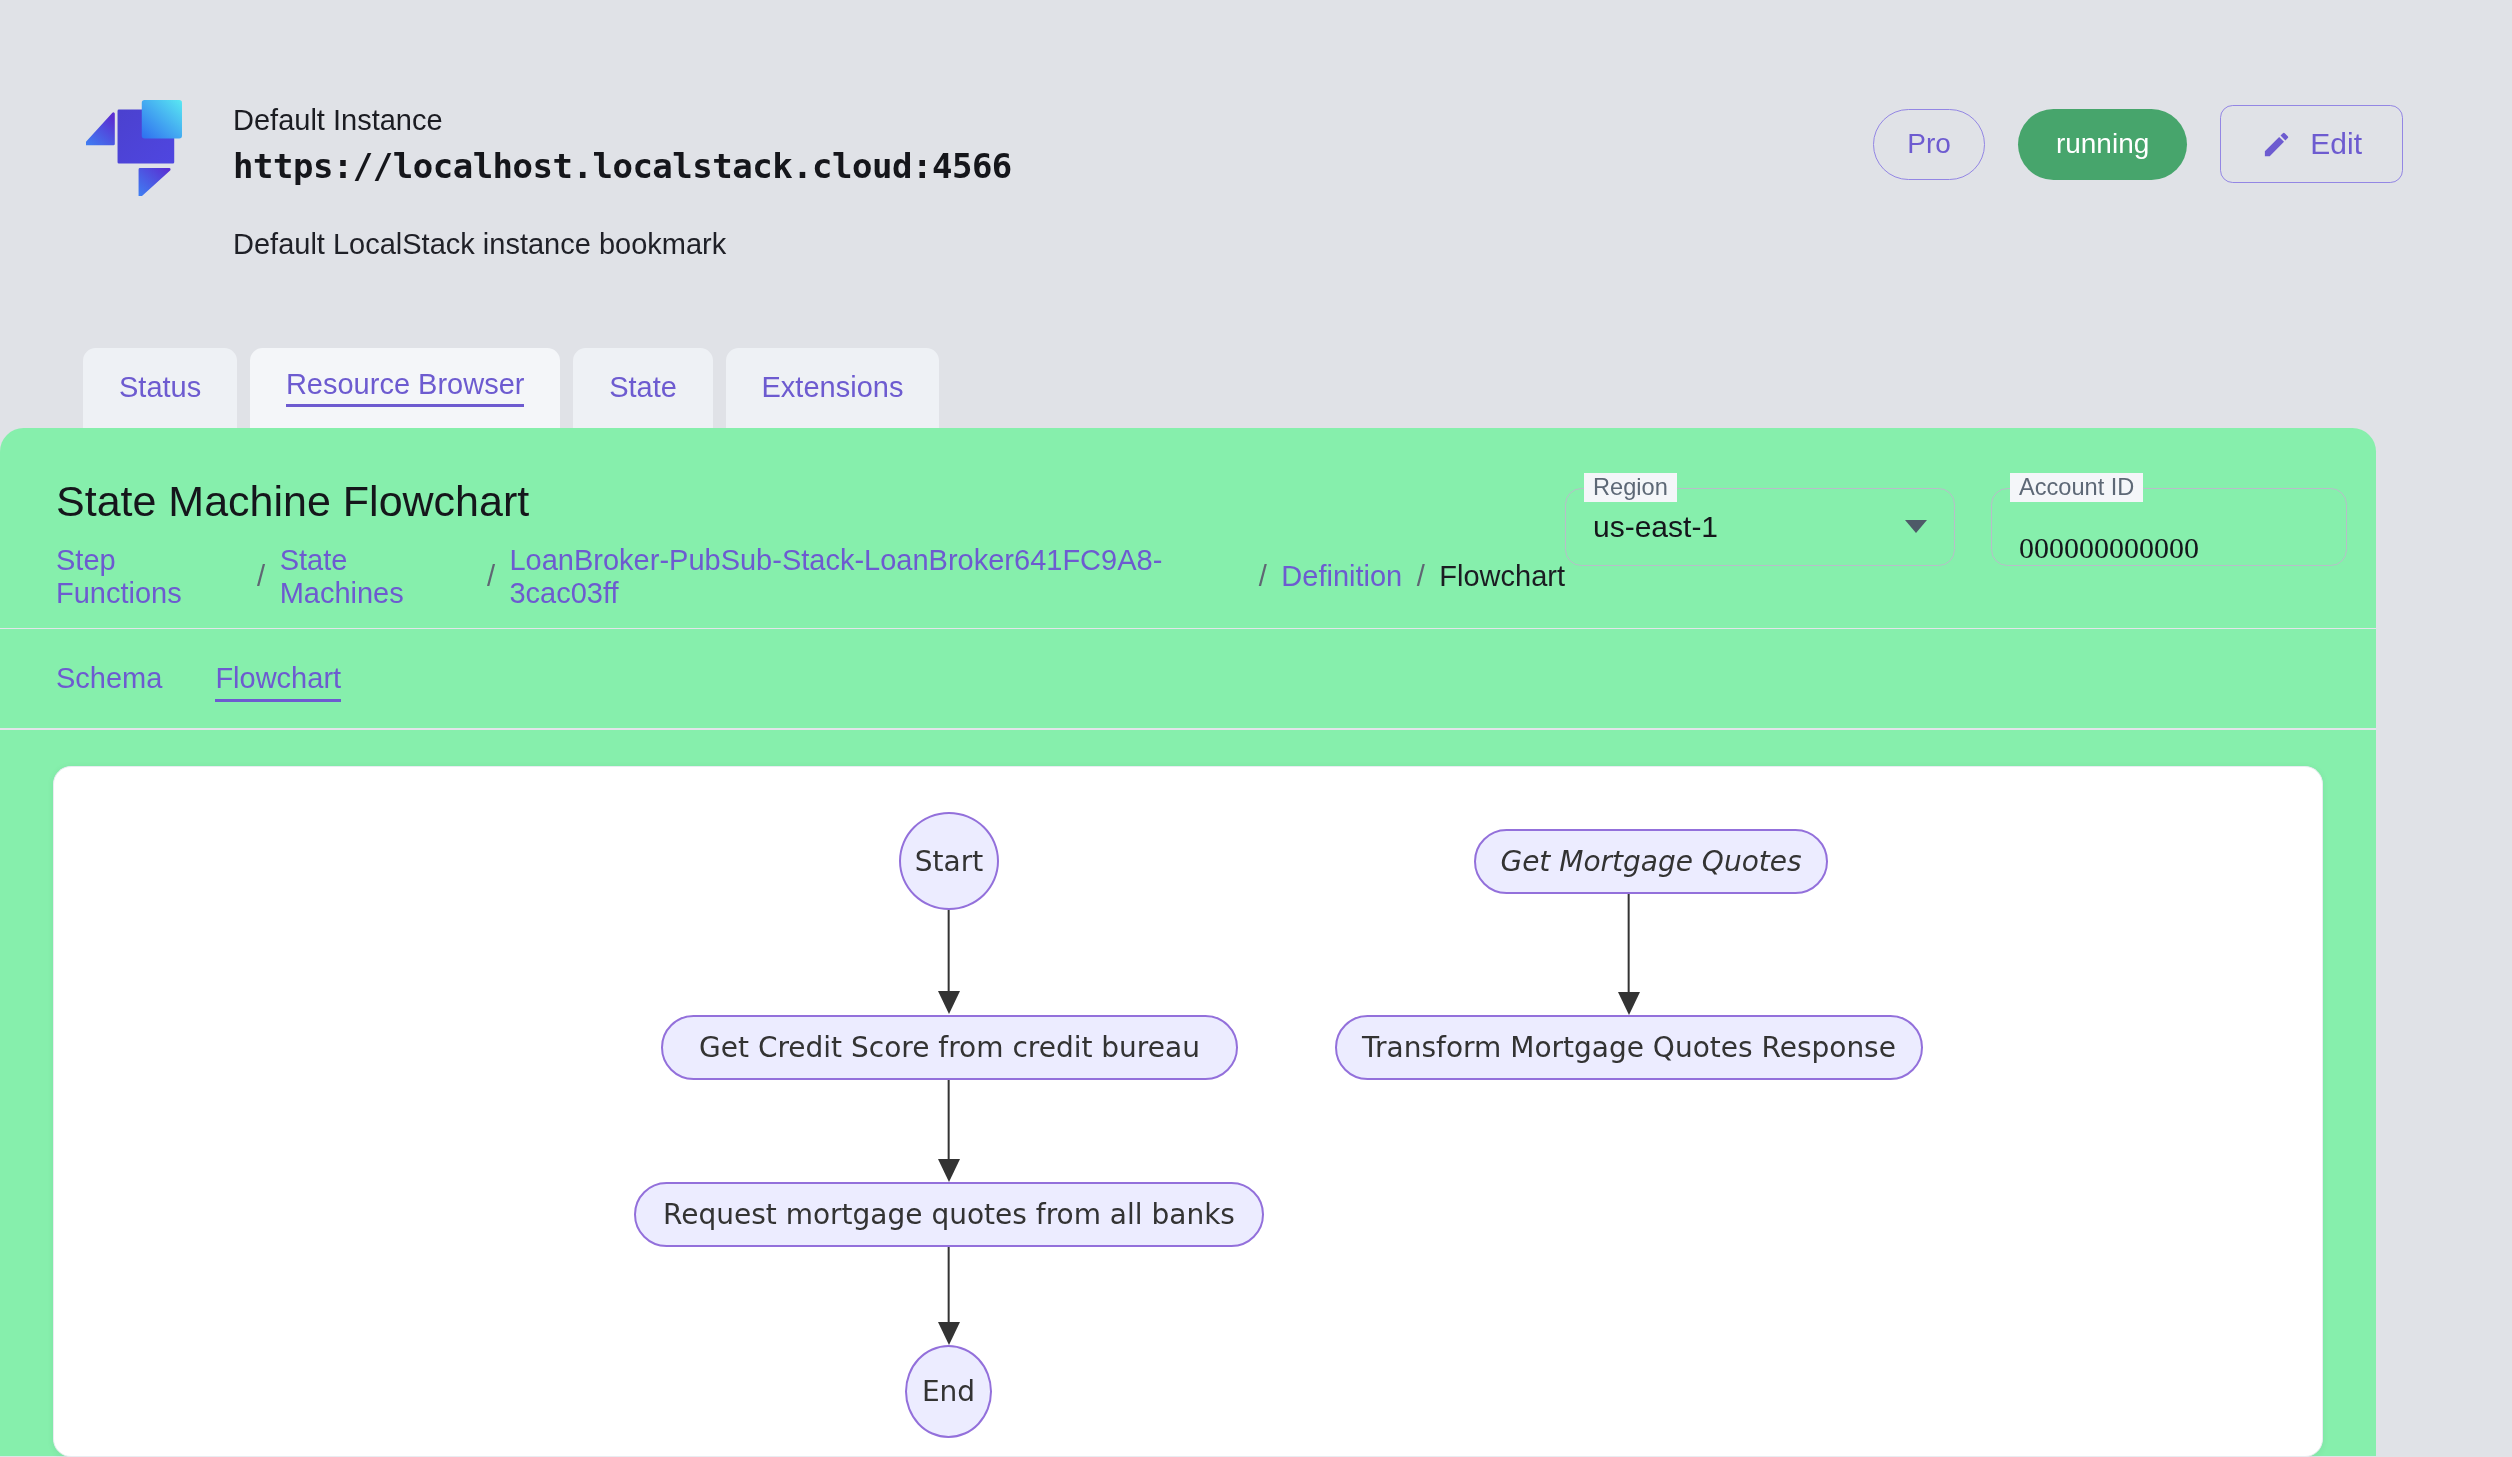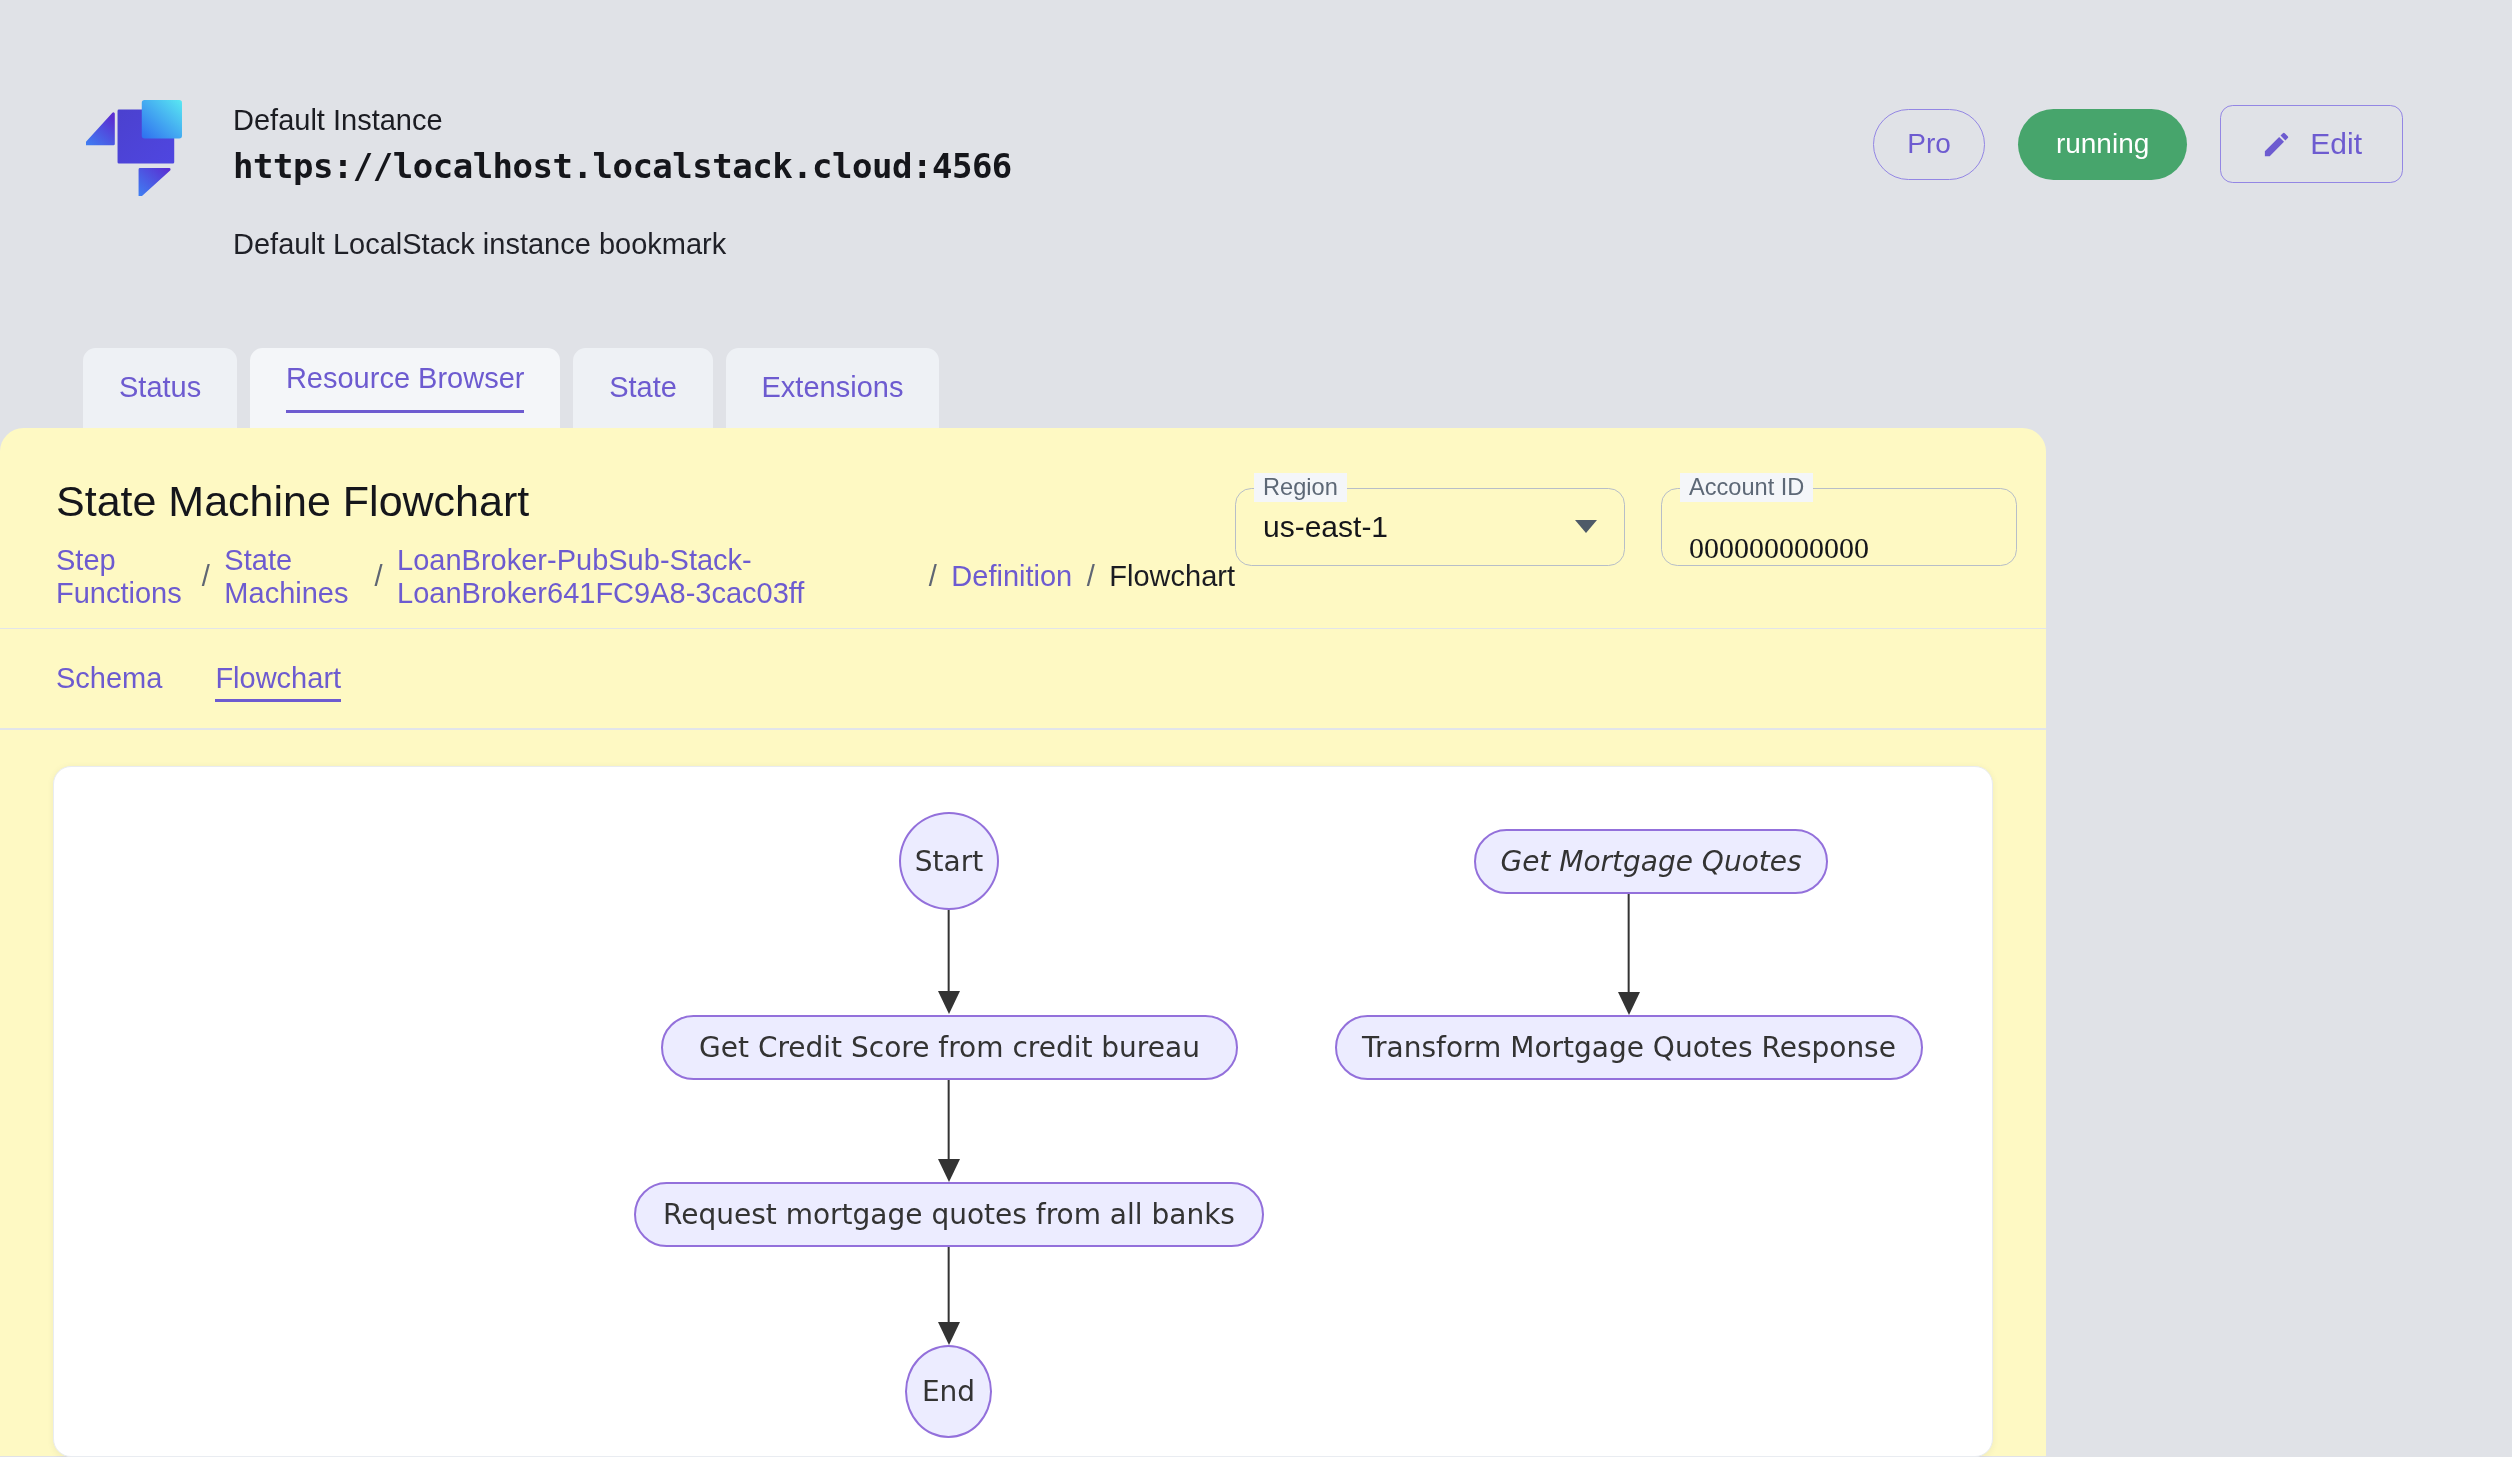--- a/index.html
+++ b/index.html
@@ -26,24 +26,24 @@
   .edit-btn { height:78px; border:1.8px solid #9386e4; border-radius:12.7px; background:transparent;
               color:#6d5bd0; font-size:30px; font-family:inherit; display:inline-flex; align-items:center;
               gap:18px; padding:18px 40px; cursor:pointer; }
   .edit-btn svg { width:31px; height:31px; fill:#6d5bd0; }
 
   
   .tabs { display:flex; gap:12.7px; padding-left:83px; margin-top:87px; }
   .tab { background:#eef1f5; border-radius:12.7px 12.7px 0 0; height:80px; display:flex; align-items:center;
          padding:0 36px; font-size:29px; color:#6d5bd0; cursor:pointer; }
   .tab.active { background:#f4f6f9; }
-  .tab-label.underlined { border-bottom:3.6px solid #6d5bd0; padding-bottom:15px; }
-
-  
-  .panel { background:#fef9c3; border-radius:23.6px 23.6px 0 0; height:1028px; width:2046px; }
+  .tab-label.underlined { border-bottom:3.6px solid #6d5bd0; padding-bottom:3px; }
+
+  
+  .panel { background:#86efac; border-radius:23.6px 23.6px 0 0; height:1028px; width:2376px; }
   .panel-head { display:flex; justify-content:space-between; align-items:flex-start; padding:49px 29px 0 56px; }
   .page-title { font-size:43px; font-weight:500; color:#15161b; margin:0 0 18px; letter-spacing:0; }
   .breadcrumb { font-size:29px; display:flex; gap:14.5px; align-items:center; }
   .bc-link { color:#6d5bd0; cursor:pointer; }
   .bc-sep { color:#5f6673; }
   .bc-current { color:#1b1c22; }
 
   .fields { display:flex; gap:36px; padding-top:11px; }
   .field { position:relative; border:1.8px solid #b7bec8; border-radius:16.3px; height:78px;
            display:flex; align-items:center; padding:0 27px; background:transparent; }

